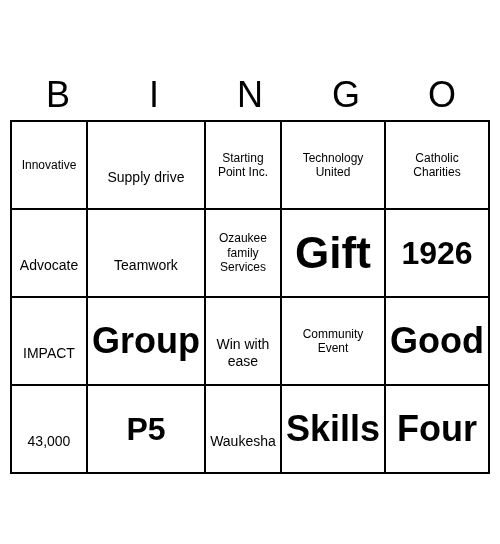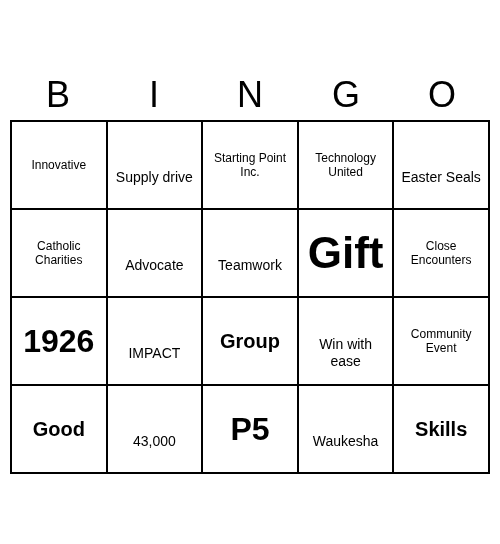--- a/index.html
+++ b/index.html
@@ -61,21 +61,21 @@
     .cell-small {
       font-size: 12px;
     }
 
     .cell-medium {
       font-size: 14px;
       margin-top: 24px;
     }
 
     .cell-large {
-      font-size: 20px;
+      font-size: 36px;
       font-weight: bold;
     }
 
     .cell-xlarge {
       font-size: 44px;
       font-weight: bold;
     }
 
     .cell-huge {
       font-size: 32px;
@@ -100,36 +100,33 @@
       <div class="bingo-cell">
         <span class="cell-medium">Supply drive</span>
       </div>
       <div class="bingo-cell">
         <span class="cell-small">Starting Point Inc.</span>
       </div>
       <div class="bingo-cell">
         <span class="cell-small">Technology United</span>
       </div>
       <div class="bingo-cell">
-        <span class="cell-medium">Easter Seals</span>
-      </div>
-      <div class="bingo-cell">
         <span class="cell-small">Catholic Charities</span>
       </div>
       <div class="bingo-cell">
         <span class="cell-medium">Advocate</span>
       </div>
       <div class="bingo-cell">
         <span class="cell-medium">Teamwork</span>
       </div>
       <div class="bingo-cell">
-        <span class="cell-xlarge">Gift</span>
+        <span class="cell-small">Ozaukee family Services</span>
       </div>
       <div class="bingo-cell">
-        <span class="cell-small">Close Encounters</span>
+        <span class="cell-xlarge">Gift</span>
       </div>
       <div class="bingo-cell">
         <span class="cell-huge">1926</span>
       </div>
       <div class="bingo-cell">
         <span class="cell-medium">IMPACT</span>
       </div>
       <div class="bingo-cell">
         <span class="cell-large">Group</span>
       </div>
@@ -147,14 +144,17 @@
       </div>
       <div class="bingo-cell">
         <span class="cell-huge">P5</span>
       </div>
       <div class="bingo-cell">
         <span class="cell-medium">Waukesha</span>
       </div>
       <div class="bingo-cell">
         <span class="cell-large">Skills</span>
       </div>
+      <div class="bingo-cell">
+        <span class="cell-large">Four</span>
+      </div>
     </div>
 </div>
 
 </body></html>

